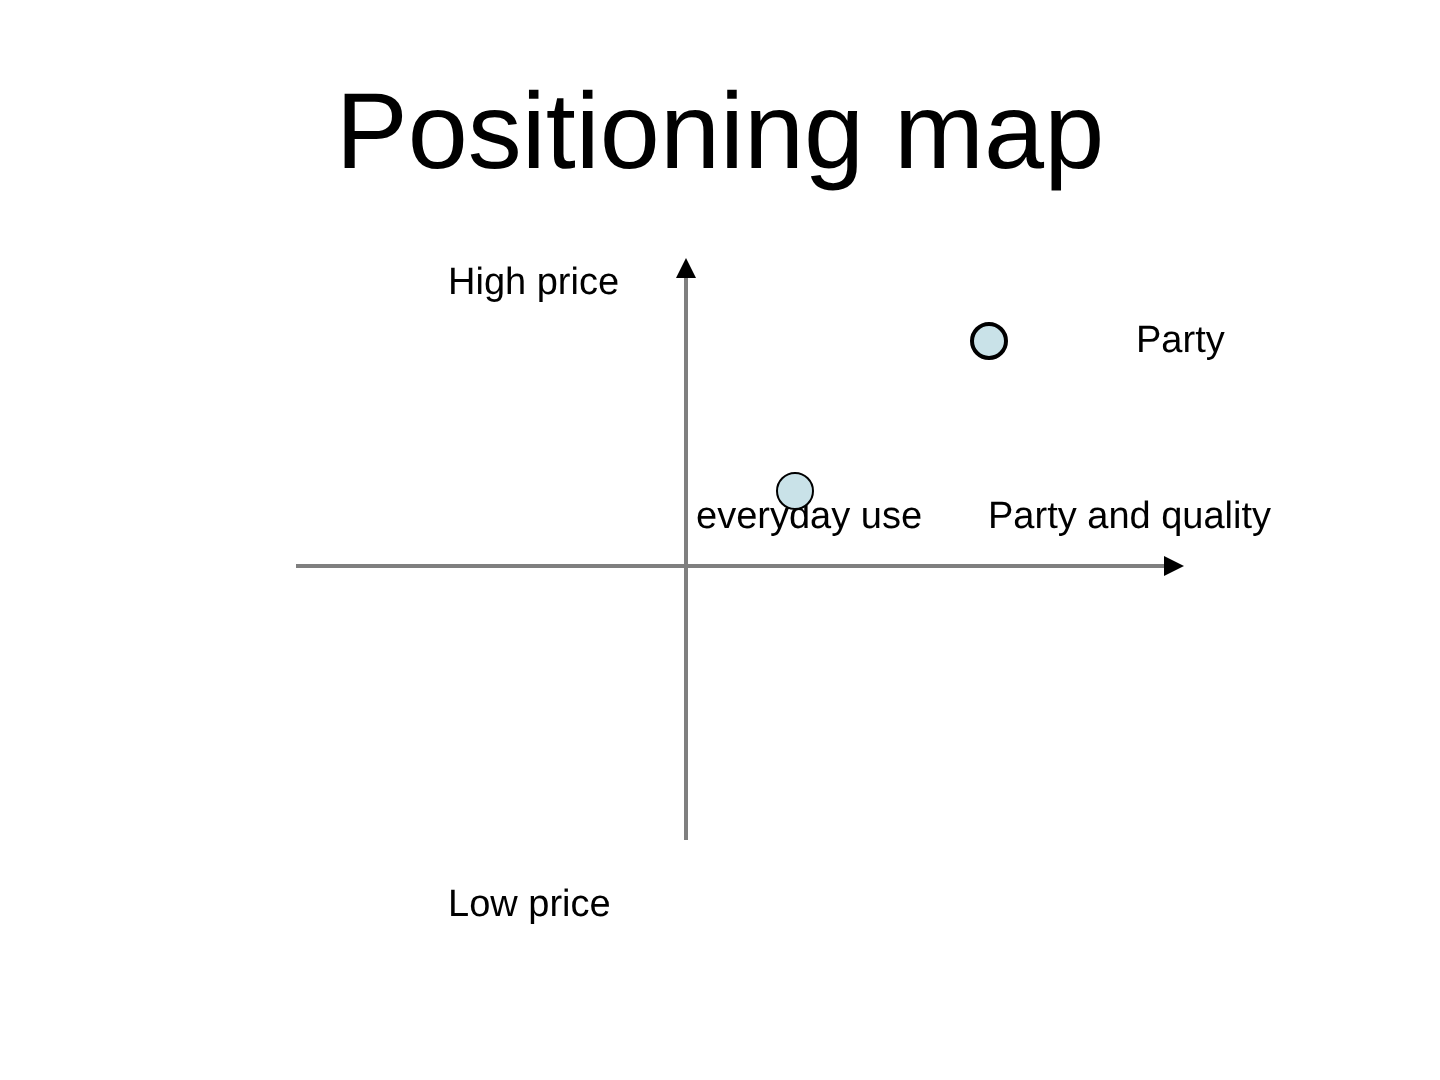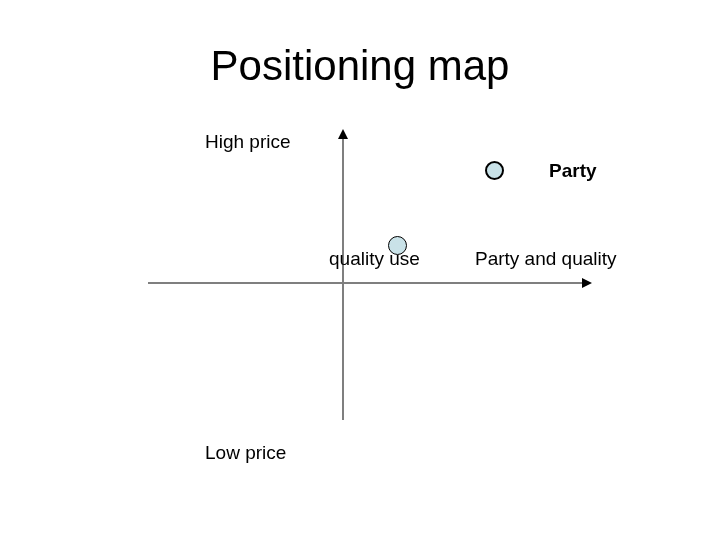--- a/index.html
+++ b/index.html
@@ -16,36 +16,37 @@
     font-family: "Liberation Sans", "DejaVu Sans", sans-serif;
     color: #000000;
   }
   .title {
     position: absolute;
     left: 0;
     right: 0;
     top: 42px;
     margin: 0;
     text-align: center;
-    font-size: 42px;
+    font-size: 54px;
     font-weight: 400;
     line-height: 48px;
     letter-spacing: 0px;
   }
   .label {
     position: absolute;
     font-size: 19px;
     line-height: 22px;
     white-space: nowrap;
+    margin-left: 19px;
   }
   .lbl-high-price   { left: 205px; top: 131px; }
   .lbl-low-price    { left: 205px; top: 442px; }
   .lbl-everyday-use { left: 329px; top: 248px; }
   .lbl-design-quality { left: 475px; top: 248px; }
-  .lbl-party        { left: 549px; top: 160px; font-weight: bold; }
+  .lbl-party        { left: 549px; top: 160px; }
 
   .axis-line {
     position: absolute;
     background: #7f7f7f;
   }
   .v-axis-line {
     left: 342px;
     top: 137px;
     width: 2px;
     height: 283px; 
@@ -105,21 +106,21 @@
   <div>
 
     <div class="axis-line v-axis-line" style="background: rgb(127, 127, 127);"></div>
     <div class="arrow arrow-up" style="border-bottom-color: rgb(0, 0, 0);"></div>
 
     <div class="axis-line h-axis-line" style="background: rgb(127, 127, 127);"></div>
     <div class="arrow arrow-right" style="border-left-color: rgb(0, 0, 0);"></div>
 
     <div class="label lbl-high-price">High price</div>
     <div class="label lbl-low-price">Low price</div>
-    <div class="label lbl-everyday-use">quality use</div>
+    <div class="label lbl-everyday-use">everyday use</div>
     <div class="label lbl-design-quality">Party and quality</div>
     <div class="label lbl-party">Party</div>
 
     <div class="marker marker-party" style="background: rgb(201, 226, 232); border-color: rgb(0, 0, 0);"></div>
     <div class="marker marker-everyday" style="background: rgb(201, 226, 232); border-color: rgb(0, 0, 0);"></div>
 
   </div>
 </div>
 
 </body></html>

